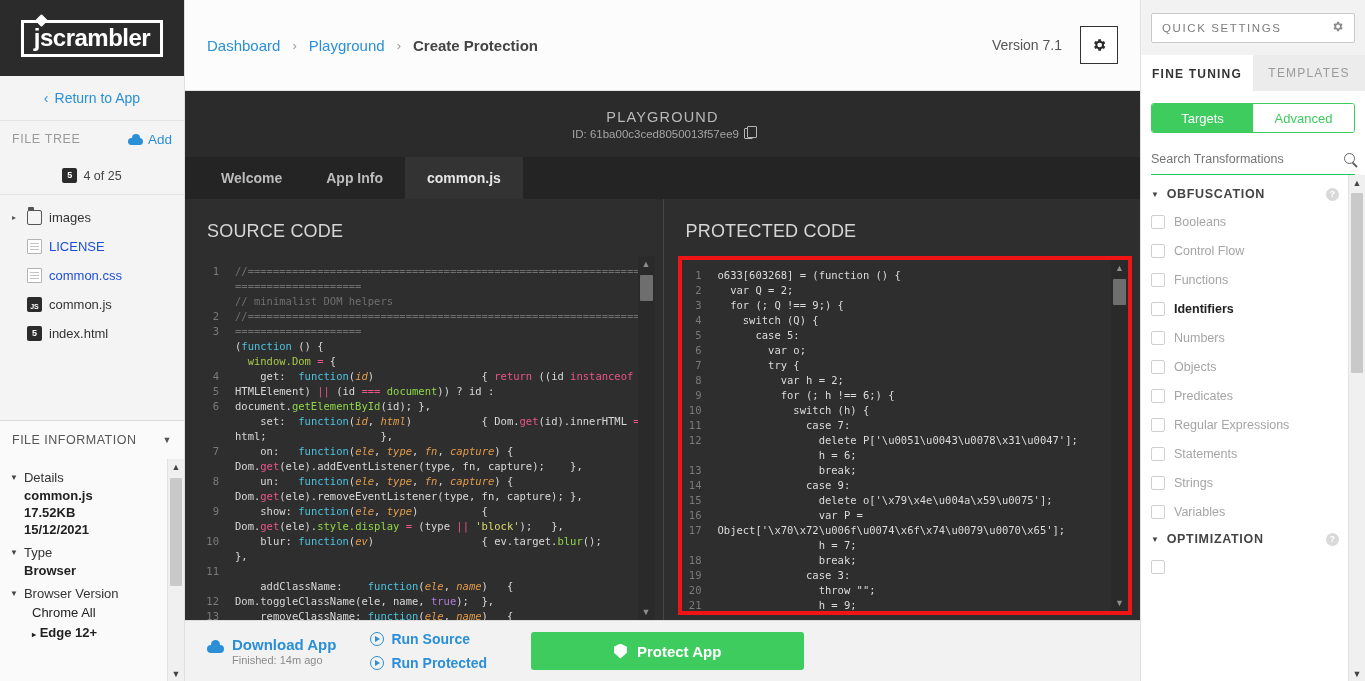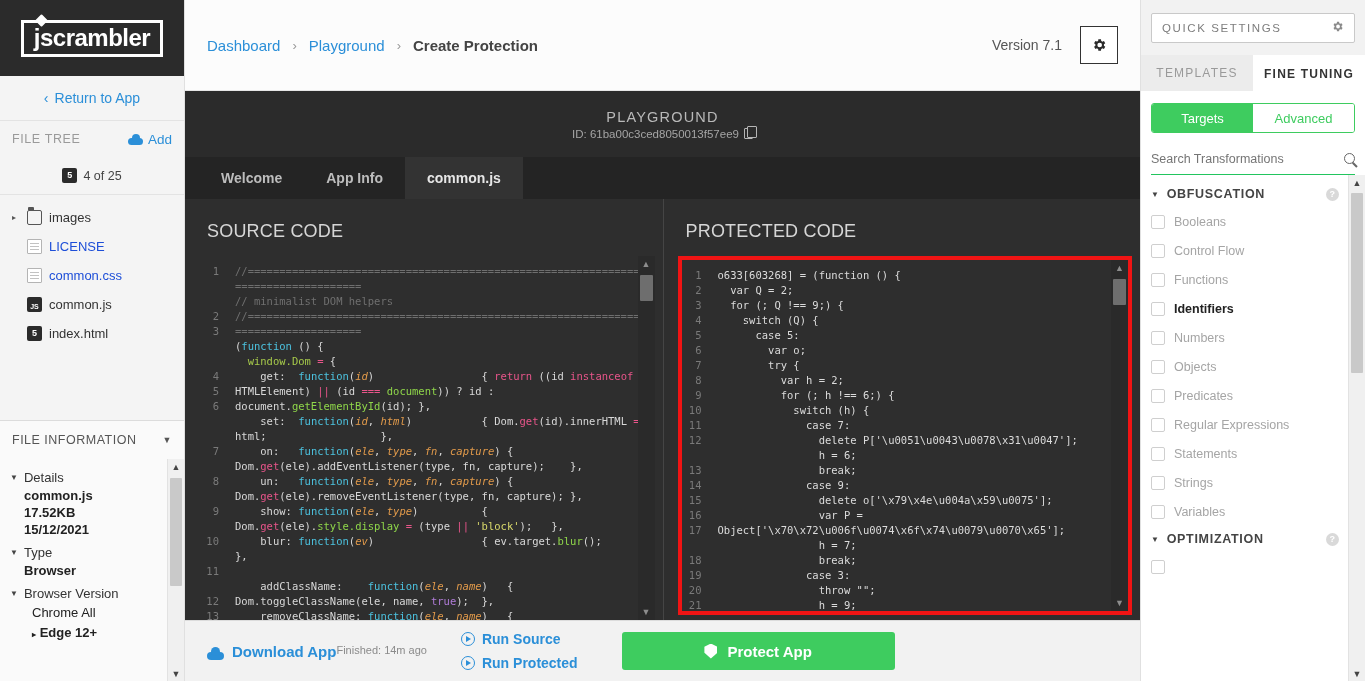--- a/index.html
+++ b/index.html
@@ -130,21 +130,21 @@
   .vsb-dark .thumb { position:absolute; left:2px; right:2px; background:#6e6e6e; border-radius:1px; }
 
   .actionbar { height:61px; background:#f2f2f2; border-top:1px solid #dcdcdc;
                display:flex; align-items:center; padding:0 22px; gap:34px; }
   .dl { display:flex; align-items:flex-start; gap:8px; }
   .dl-ico { width:17px; height:13px; position:relative; margin-top:4px; }
   .dl-ico:before { content:""; position:absolute; left:0; bottom:0; width:17px; height:8px;
       background:#2b8fd8; border-radius:4px; }
   .dl-ico:after { content:""; position:absolute; left:4px; top:0; width:9px; height:9px;
       background:#2b8fd8; border-radius:50%; }
-  .dl-texts { display:flex; flex-direction:row; }
+  .dl-texts { display:flex; flex-direction:column; }
   .dl-main { color:#2b8fd8; font-size:15px; font-weight:bold; line-height:17px; }
   .dl-sub { color:#8b8b8b; font-size:11px; line-height:14px; }
   .runs { display:flex; flex-direction:column; gap:8px; }
   .run { display:flex; align-items:center; gap:7px; color:#2b8fd8; font-size:14px; font-weight:bold; }
   .play { width:14px; height:14px; border:1.6px solid #2b8fd8; border-radius:50%; position:relative; }
   .play:before { content:""; position:absolute; left:4px; top:3px; border-left:5px solid #2b8fd8;
       border-top:3px solid transparent; border-bottom:3px solid transparent; }
   .protect-btn { width:273px; height:38px; background:#3ecc5f; border-radius:3px; color:#fff;
       display:flex; align-items:center; justify-content:center; gap:10px; font-size:15px;
       font-weight:bold; margin-left:10px; }
@@ -480,25 +480,25 @@
         <span class="qs-label">QUICK SETTINGS</span>
         <span>
           <svg width="13" height="13" viewBox="0 0 24 24" fill="#8a8a8a">
             <path d="M19.4 13a7.6 7.6 0 000-2l2-1.6-2-3.4-2.4 1a7.7 7.7 0 00-1.7-1L15 3.2h-4l-.3 2.7a7.7 7.7 0 00-1.7 1l-2.4-1-2 3.4L6.6 11a7.6 7.6 0 000 2l-2 1.6 2 3.4 2.4-1c.5.4 1.1.8 1.7 1l.3 2.7h4l.3-2.7c.6-.2 1.2-.6 1.7-1l2.4 1 2-3.4-2-1.6zM13 15.5a3.5 3.5 0 110-7 3.5 3.5 0 010 7z"></path>
           </svg>
         </span>
       </div>
     </div>
 
     <div class="rtabs">
+      <div class="rtab active">
+        <span>FINE TUNING</span>
+      </div>
       <div class="rtab">
         <span>TEMPLATES</span>
-      </div>
-      <div class="rtab active">
-        <span>FINE TUNING</span>
       </div>
     </div>
 
     <div class="seg-wrap">
       <div class="segment">
         <div class="seg on">
           <span>Targets</span>
         </div>
         <div class="seg off">
           <span>Advanced</span>

